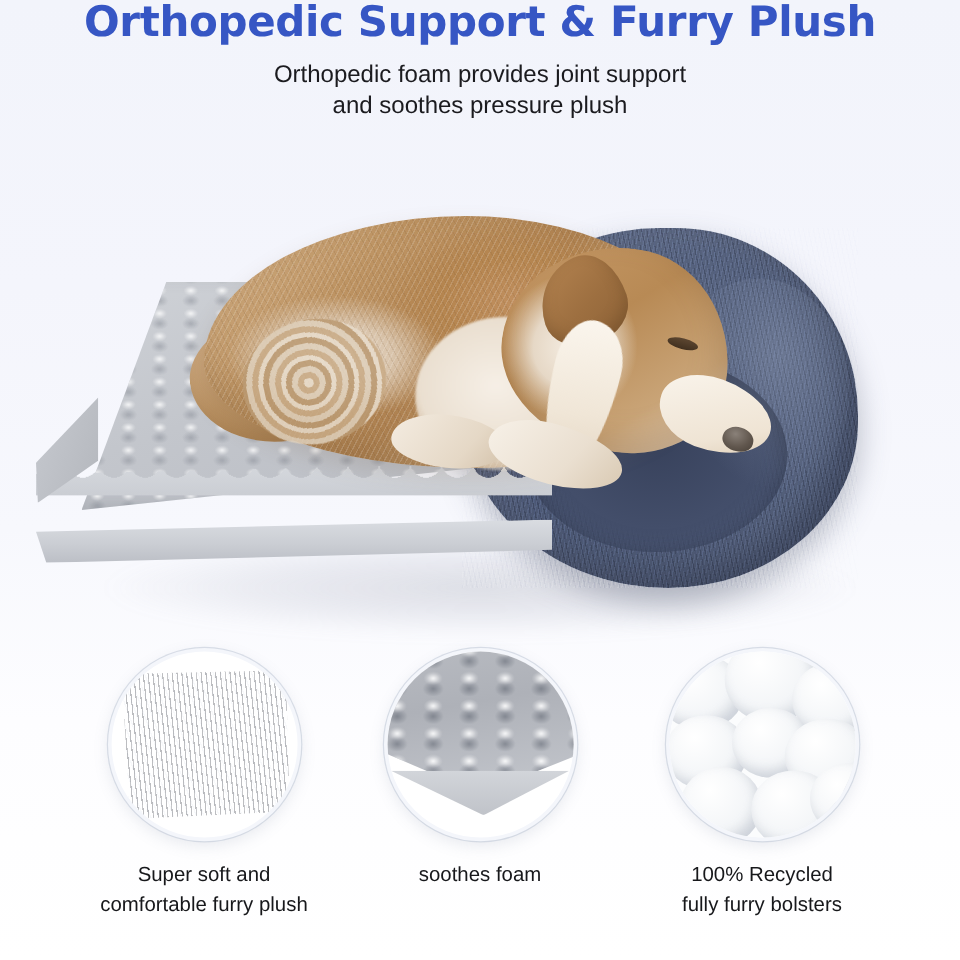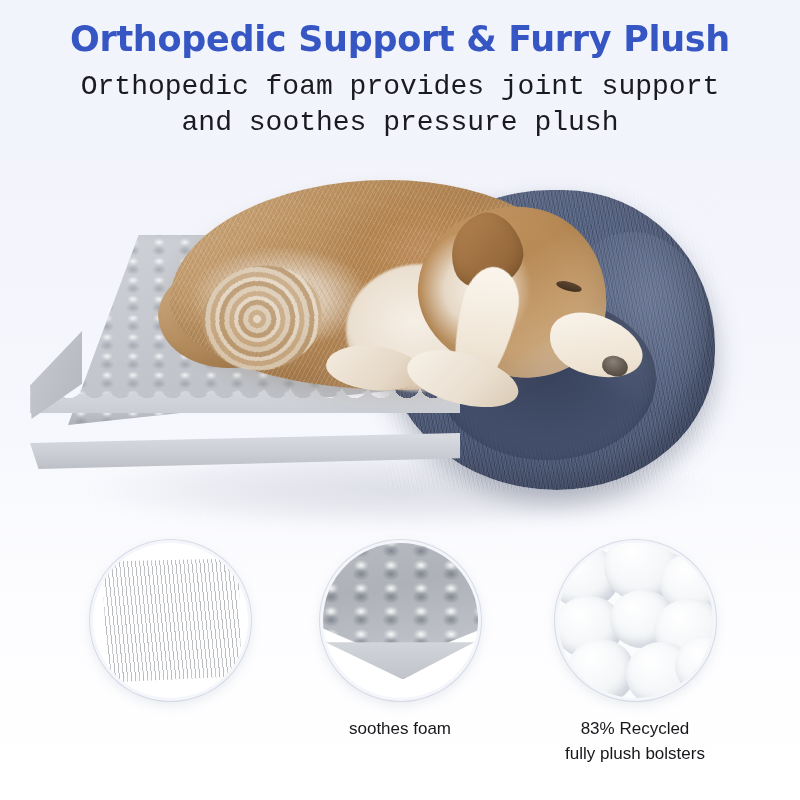--- a/index.html
+++ b/index.html
@@ -10,30 +10,30 @@
   }
   #page{
     position:relative;width:800px;height:800px;
     background:linear-gradient(180deg,#f2f4fb 0%,#f4f5fc 30%,#f7f8fd 55%,#fdfdff 75%,#ffffff 100%);
     overflow:hidden;
   }
 
   
   .hdr{position:absolute;left:0;top:0;width:800px;text-align:center;}
   .title{
-    margin:0;padding-top:20px;
+    margin:0;
     font-family:"DejaVu Sans","Liberation Sans",sans-serif;
     font-weight:700;font-size:35px;letter-spacing:-0.3px;
     color:#3656c4;line-height:1.1;
     white-space:nowrap;
   }
   .subtitle{
     margin:10px auto 0;width:640px;
-    font-family:Liberation Mono, monospace;
-    font-weight:400;font-size:28px;line-height:1.3;
+    font-family:Liberation Sans, sans-serif;
+    font-weight:400;font-size:20px;line-height:1.3;
     color:#1b1b1f;
   }
   .sub-line{display:block;}
 
   
   .hero{position:absolute;left:0;top:150px;width:800px;height:380px;}
 
   .hero-shadow{
     position:absolute;left:90px;top:300px;width:620px;height:80px;
     background:radial-gradient(ellipse at 50% 50%,rgba(120,125,145,.22) 0%,rgba(120,125,145,.10) 45%,rgba(120,125,145,0) 72%);
@@ -328,20 +328,22 @@
   </div>
 
   <div class="features">
 
     <div class="feature f1">
       <div class="circle">
         <div class="plush-swatch"></div>
         <div class="plush-fur"></div>
       </div>
       <div class="caption">
+        <span class="cap-line">Super soft and</span>
+        <span class="cap-line">comfortable furry plush</span>
       </div>
     </div>
 
     <div class="feature f2">
       <div class="circle">
         <div class="foam-swatch">
           <div class="foam-swatch-bumps"></div>
         </div>
         <div class="foam-swatch-edge"></div>
       </div>
@@ -358,19 +360,19 @@
           <div class="ball" style="left:66%;top:6%;width:44%;height:40%;"></div>
           <div class="ball" style="left:-2%;top:34%;width:44%;height:40%;"></div>
           <div class="ball" style="left:34%;top:30%;width:42%;height:38%;"></div>
           <div class="ball" style="left:62%;top:36%;width:46%;height:40%;"></div>
           <div class="ball" style="left:6%;top:62%;width:44%;height:42%;"></div>
           <div class="ball" style="left:44%;top:64%;width:46%;height:42%;"></div>
           <div class="ball" style="left:76%;top:60%;width:40%;height:38%;"></div>
         </div>
       </div>
       <div class="caption">
-        <span class="cap-line">83%  Recycled</span>
-        <span class="cap-line">fully plush bolsters</span>
+        <span class="cap-line">100%  Recycled</span>
+        <span class="cap-line">fully furry bolsters</span>
       </div>
     </div>
 
   </div>
 </div>
 
 </body></html>

